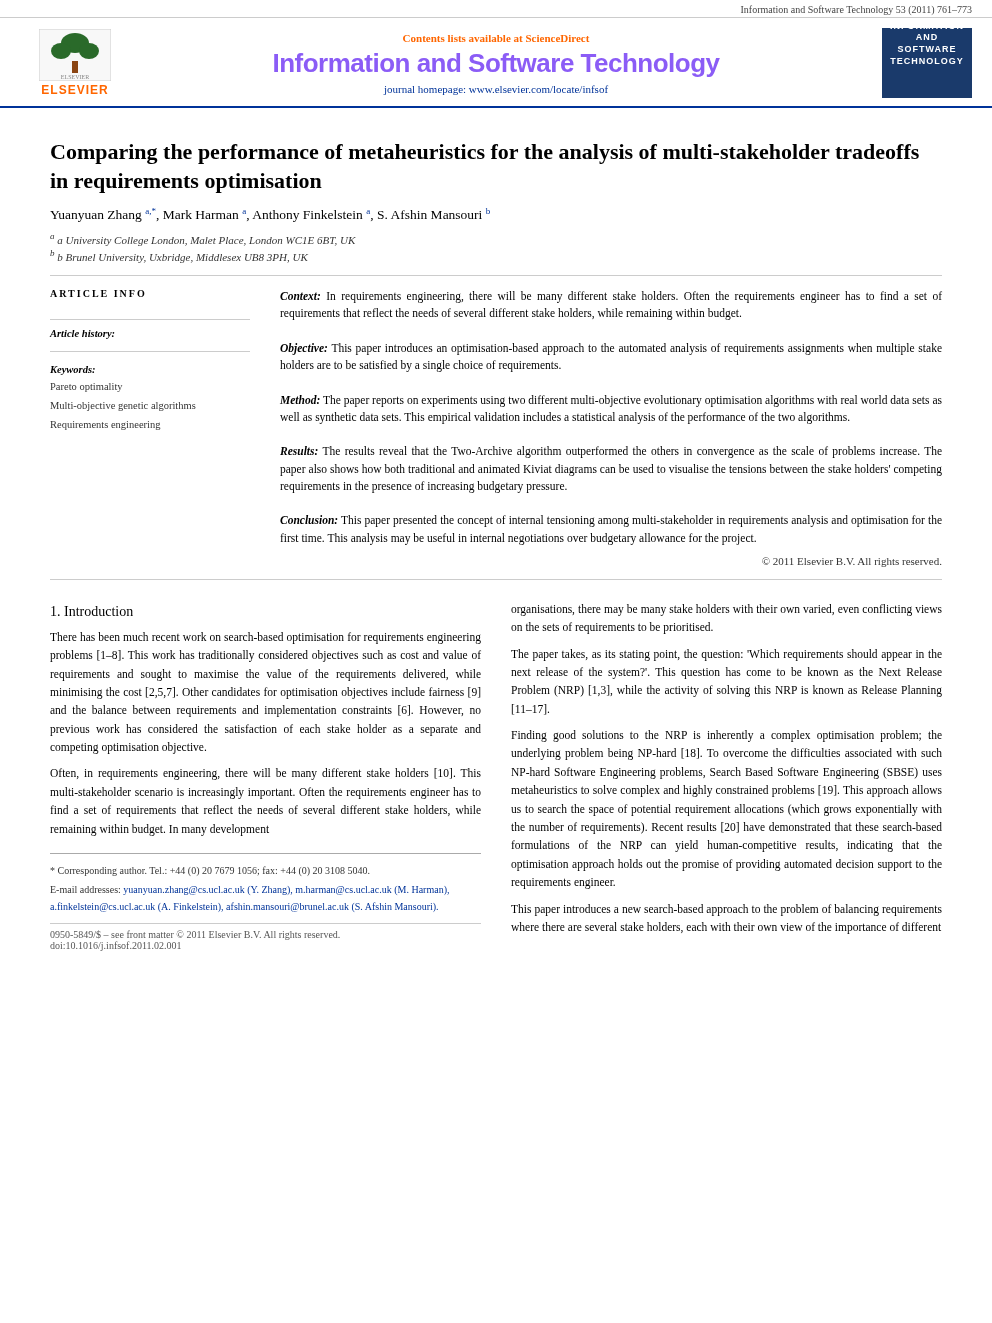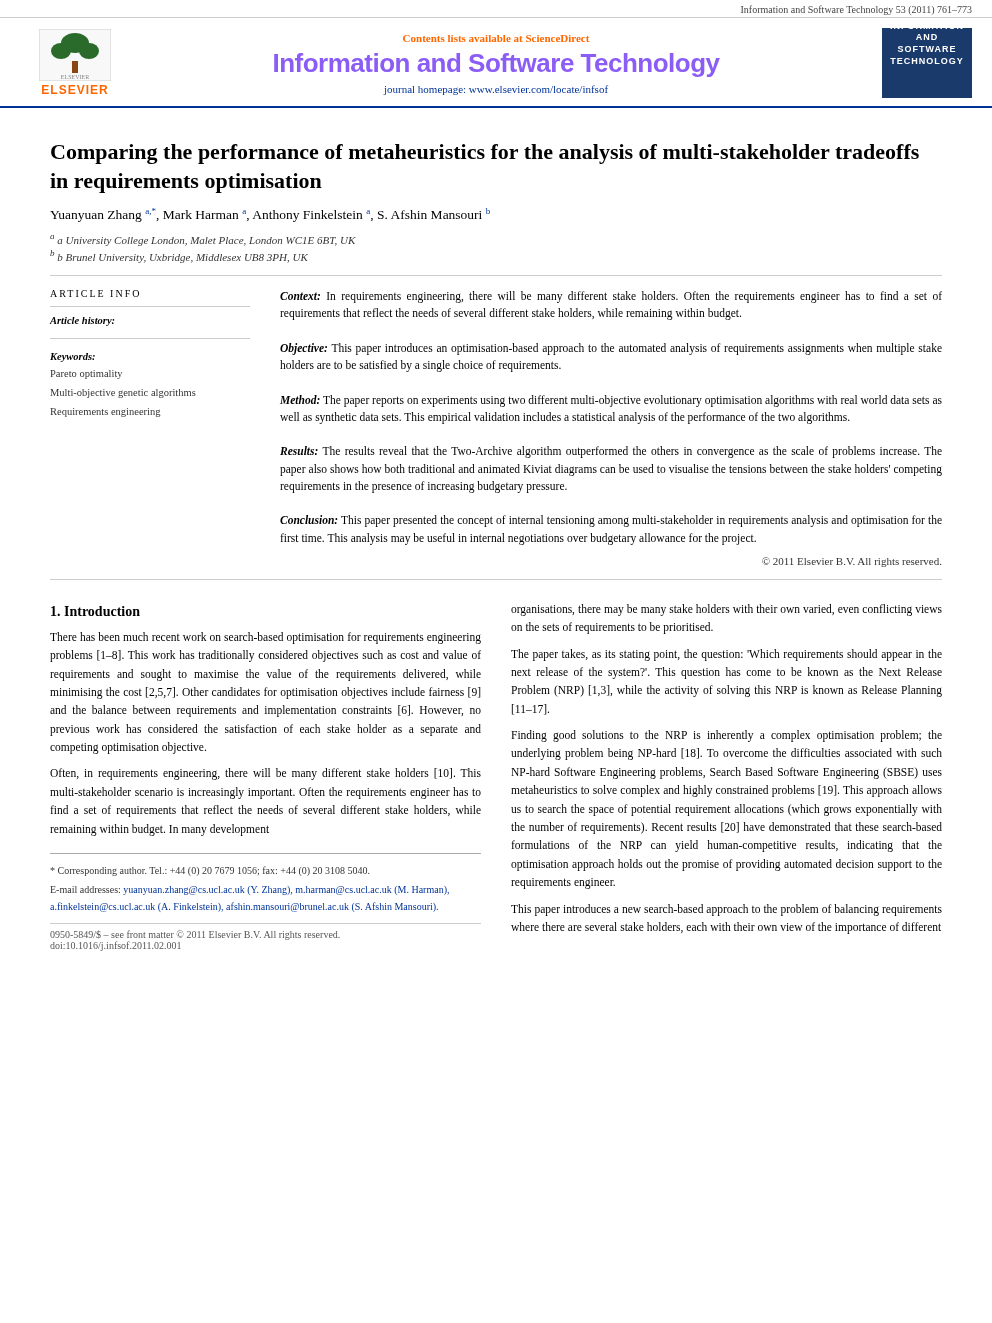--- a/index.html
+++ b/index.html
@@ -151,27 +151,27 @@
       width: 200px;
       flex-shrink: 0;
     }
     .right-col {
       flex: 1;
     }
 
     
     .section-header {
       font-size: 10px;
-      font-weight: normal;
+      font-weight: bold;
       letter-spacing: 2px;
       color: #000;
       text-transform: uppercase;
       margin-bottom: 8px;
       border-bottom: 1px solid #ccc;
-      padding-bottom: 7px;
+      padding-bottom: 20px;
     }
 
     .article-history {
       font-size: 10.5px;
       color: #333;
       line-height: 1.8;
     }
     .article-history-label {
       font-style: italic;
       font-size: 10.5px;
@@ -221,21 +221,21 @@
     }
     .body-left {
       flex: 1;
     }
     .body-right {
       flex: 1;
     }
 
     .section-title {
       font-size: 14px;
-      font-weight: bold;
+      font-weight: normal;
       color: #000;
       margin-bottom: 8px;
       margin-top: 4px;
     }
 
     .body-para {
       font-size: 11.5px;
       line-height: 1.6;
       color: #000;
       text-align: justify;

